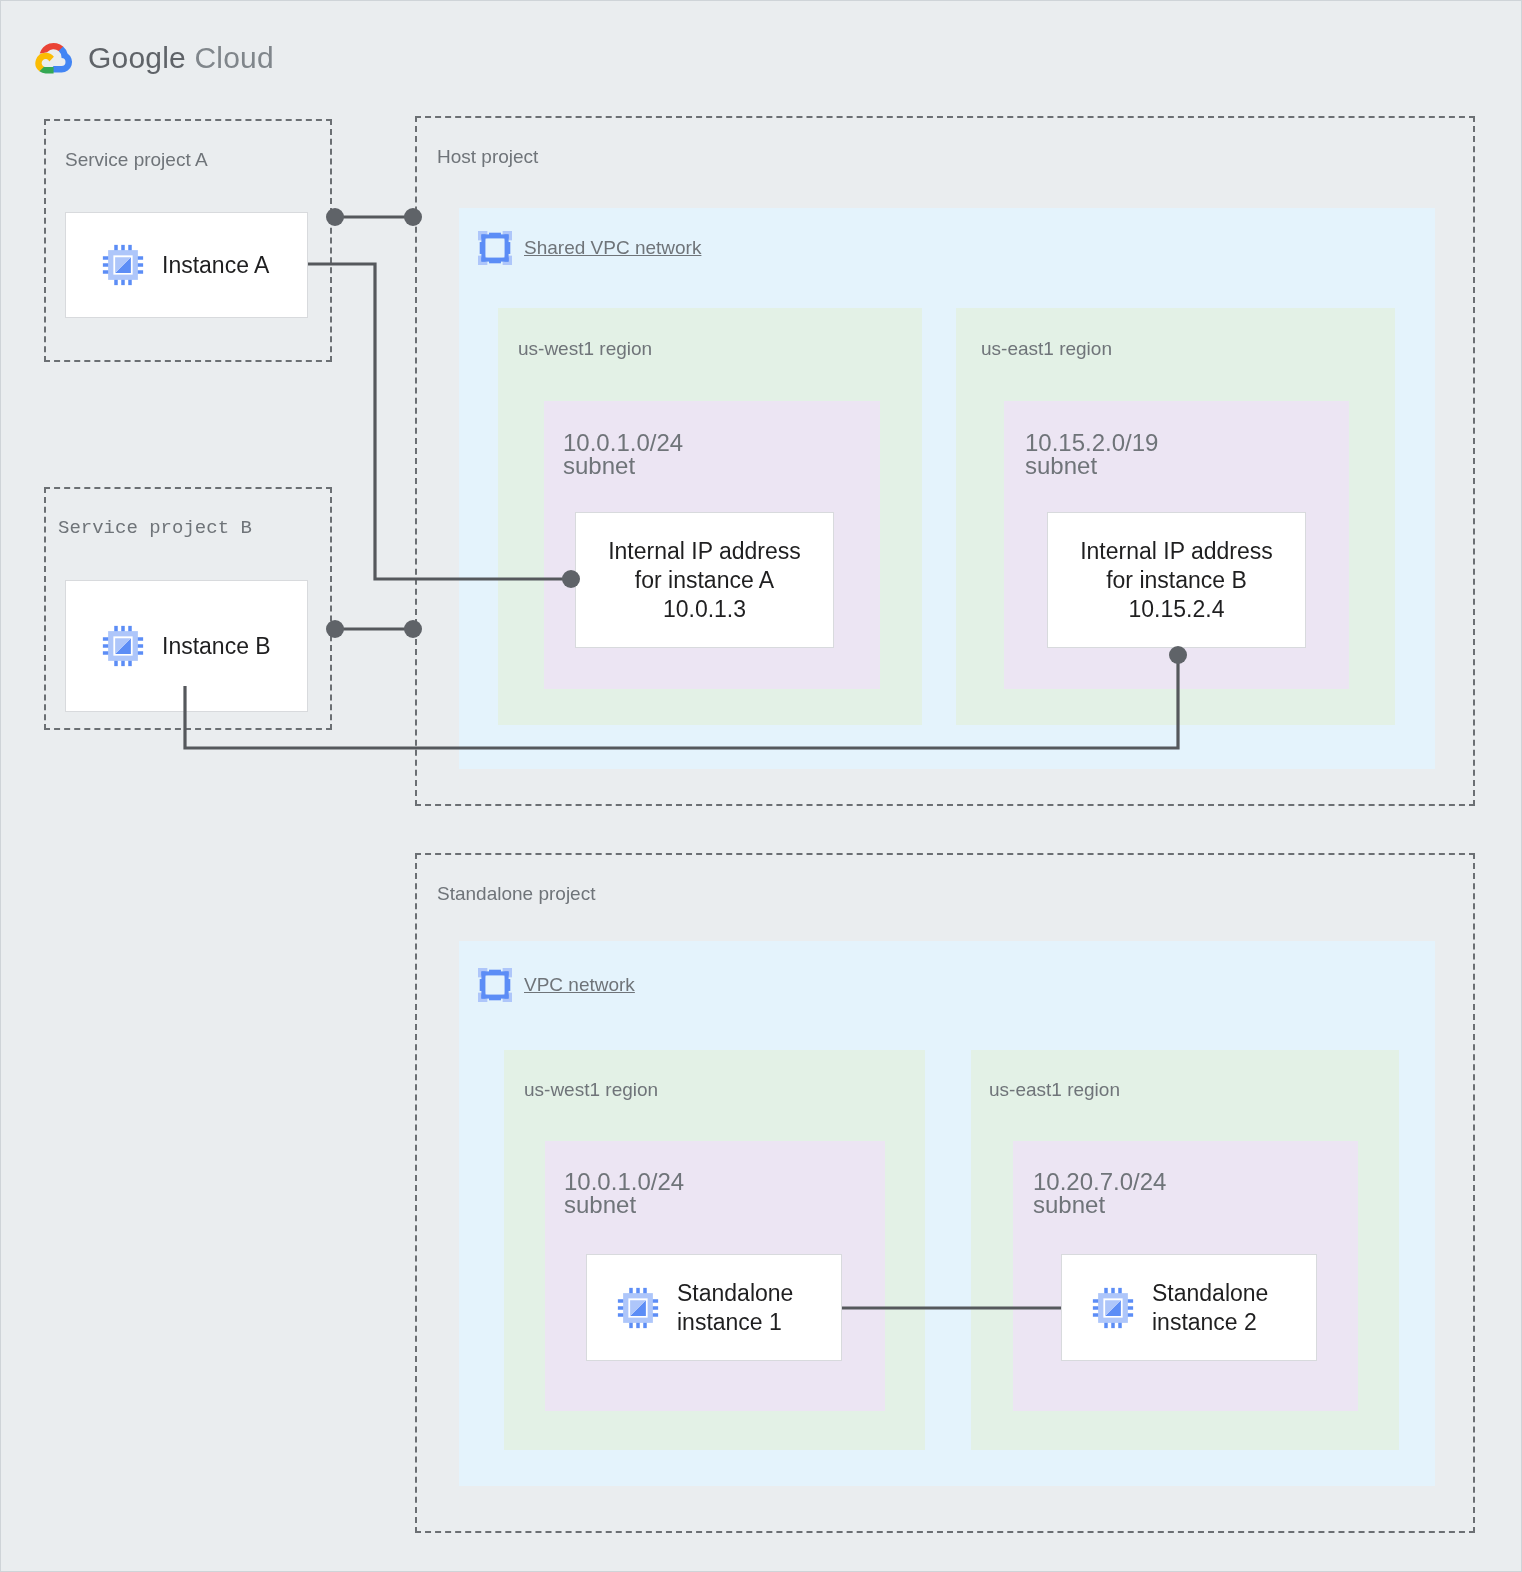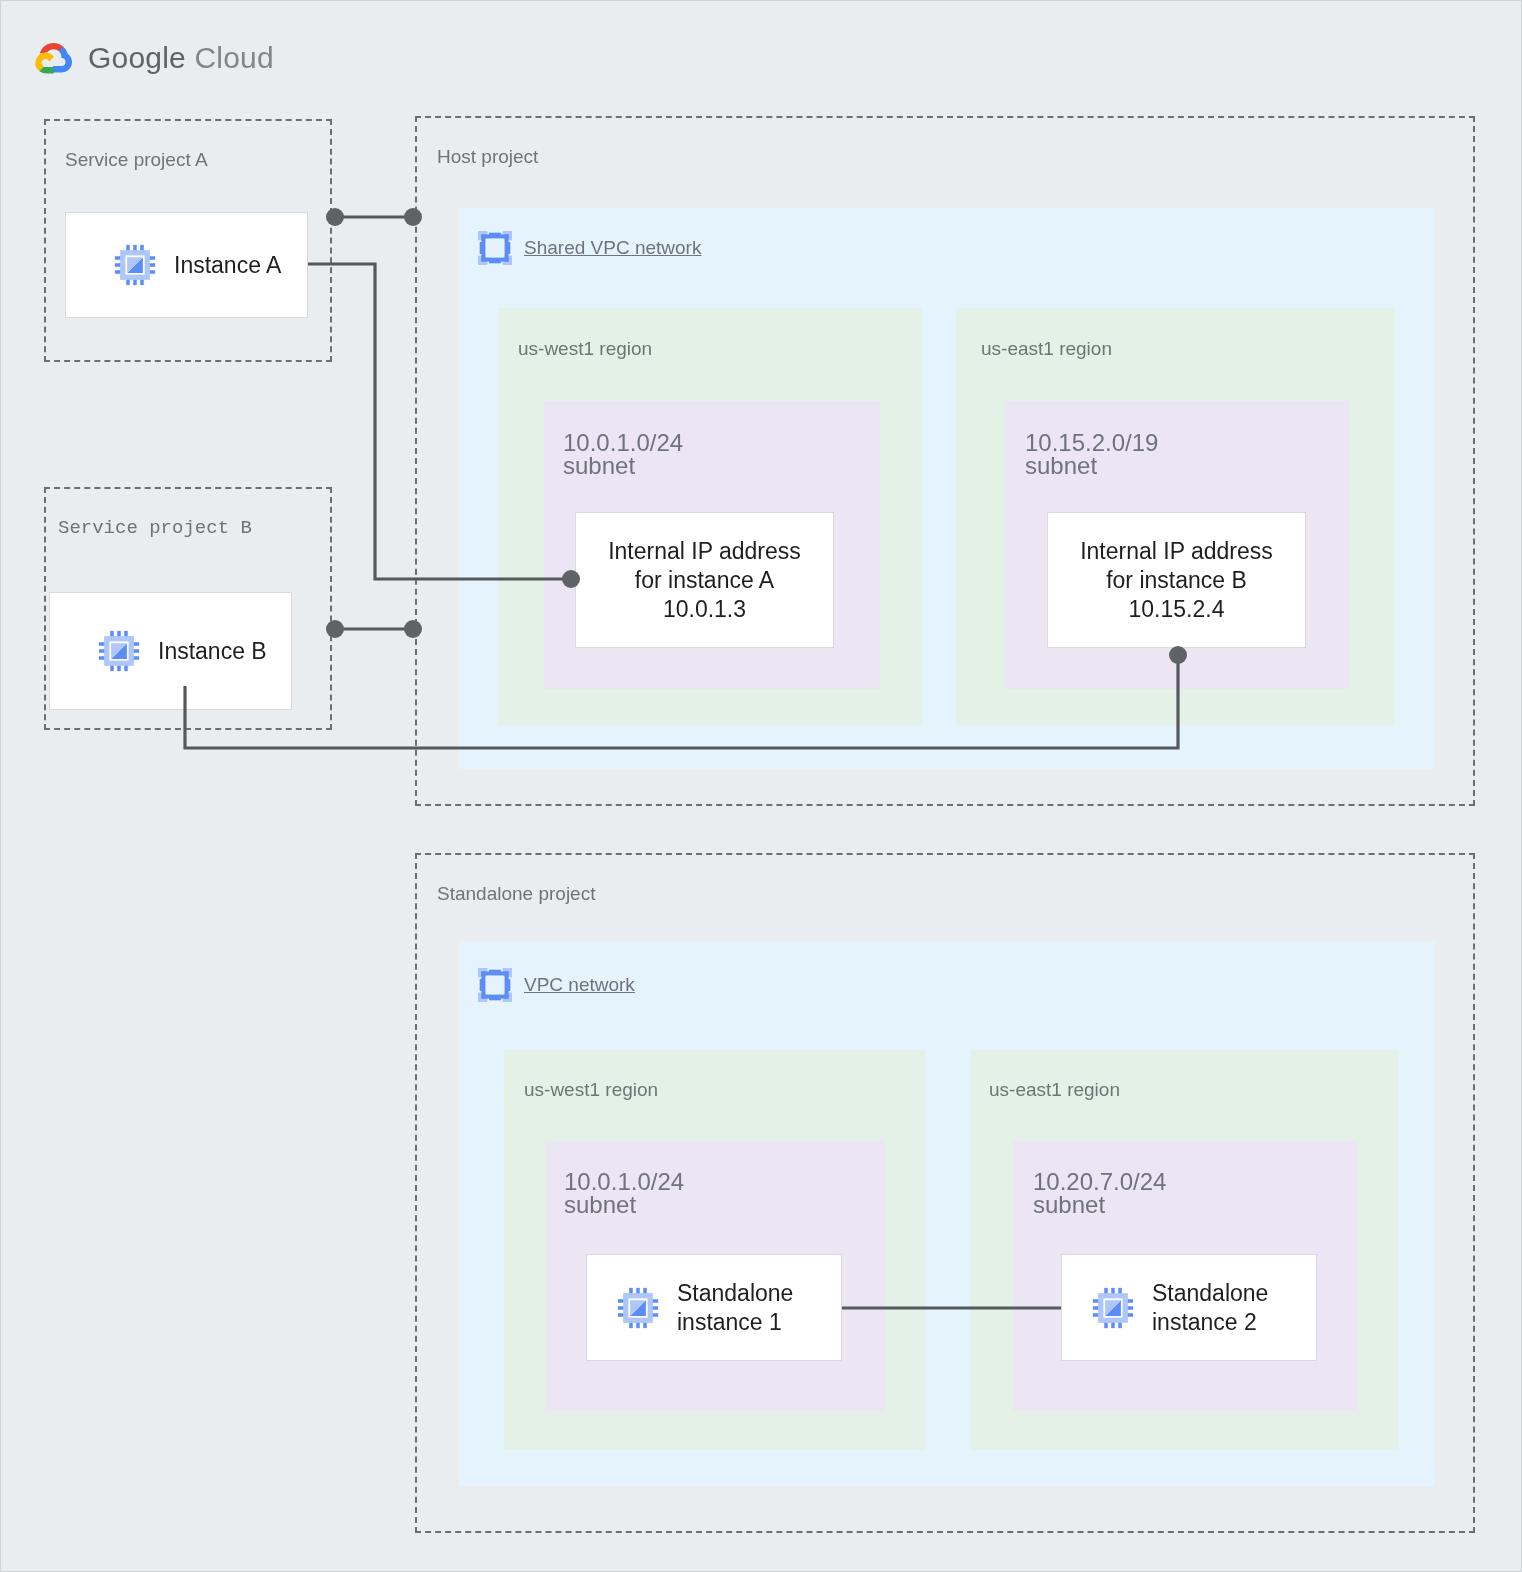--- a/index.html
+++ b/index.html
@@ -109,21 +109,21 @@
     background: #ffffff;
     border: 1px solid #d8dadd;
     box-sizing: border-box;
     display: flex;
     align-items: center;
     justify-content: center;
   }
   .card.instance {
     gap: 18px;
     justify-content: flex-start;
-    padding-left: 48px;
+    padding-left: 36px;
   }
   .card-text {
     font-size: 23px;
     color: #1f1f20;
     line-height: 29px;
     white-space: pre-line;
   }
   .card-text.center { text-align: center; width:100%; }
   .card-text.left { text-align: left; }
 
@@ -176,21 +176,21 @@
       <rect x="7" y="7" width="34" height="34" fill="#aec6fa"></rect>
       <rect x="13" y="13" width="22" height="22" fill="#ffffff"></rect>
       <path d="M15 33 L33 15 L33 33 Z" fill="#5c8df6"></path>
       <path d="M15 33 L33 15 L15 15 Z" fill="#aec6fa"></path>
     </svg>
     <div class="card-text left">Instance A</div>
   </div>
 
   <div class="project" style="left:43px; top:486px; width:288px; height:243px;"></div>
   <div class="project-label" style="left:57px; top:516px;font-family:Liberation Mono, monospace;">Service project B</div>
-  <div class="card instance" style="left:48px; top:579px; width:243px; height:118px;margin-top:12px;">
+  <div class="card instance" style="left:64px; top:579px; width:243px; height:132px;">
     <svg class="icon" width="42" height="42" viewBox="0 0 48 48">
       <g fill="#5c8df6">
         <rect x="14" y="1" width="4" height="7"></rect>
           <rect x="22" y="1" width="4" height="7"></rect>
           <rect x="30" y="1" width="4" height="7"></rect>
         <rect x="14" y="40" width="4" height="7"></rect>
           <rect x="22" y="40" width="4" height="7"></rect>
           <rect x="30" y="40" width="4" height="7"></rect>
         <rect x="1" y="14" width="7" height="4"></rect>
           <rect x="1" y="22" width="7" height="4"></rect>

